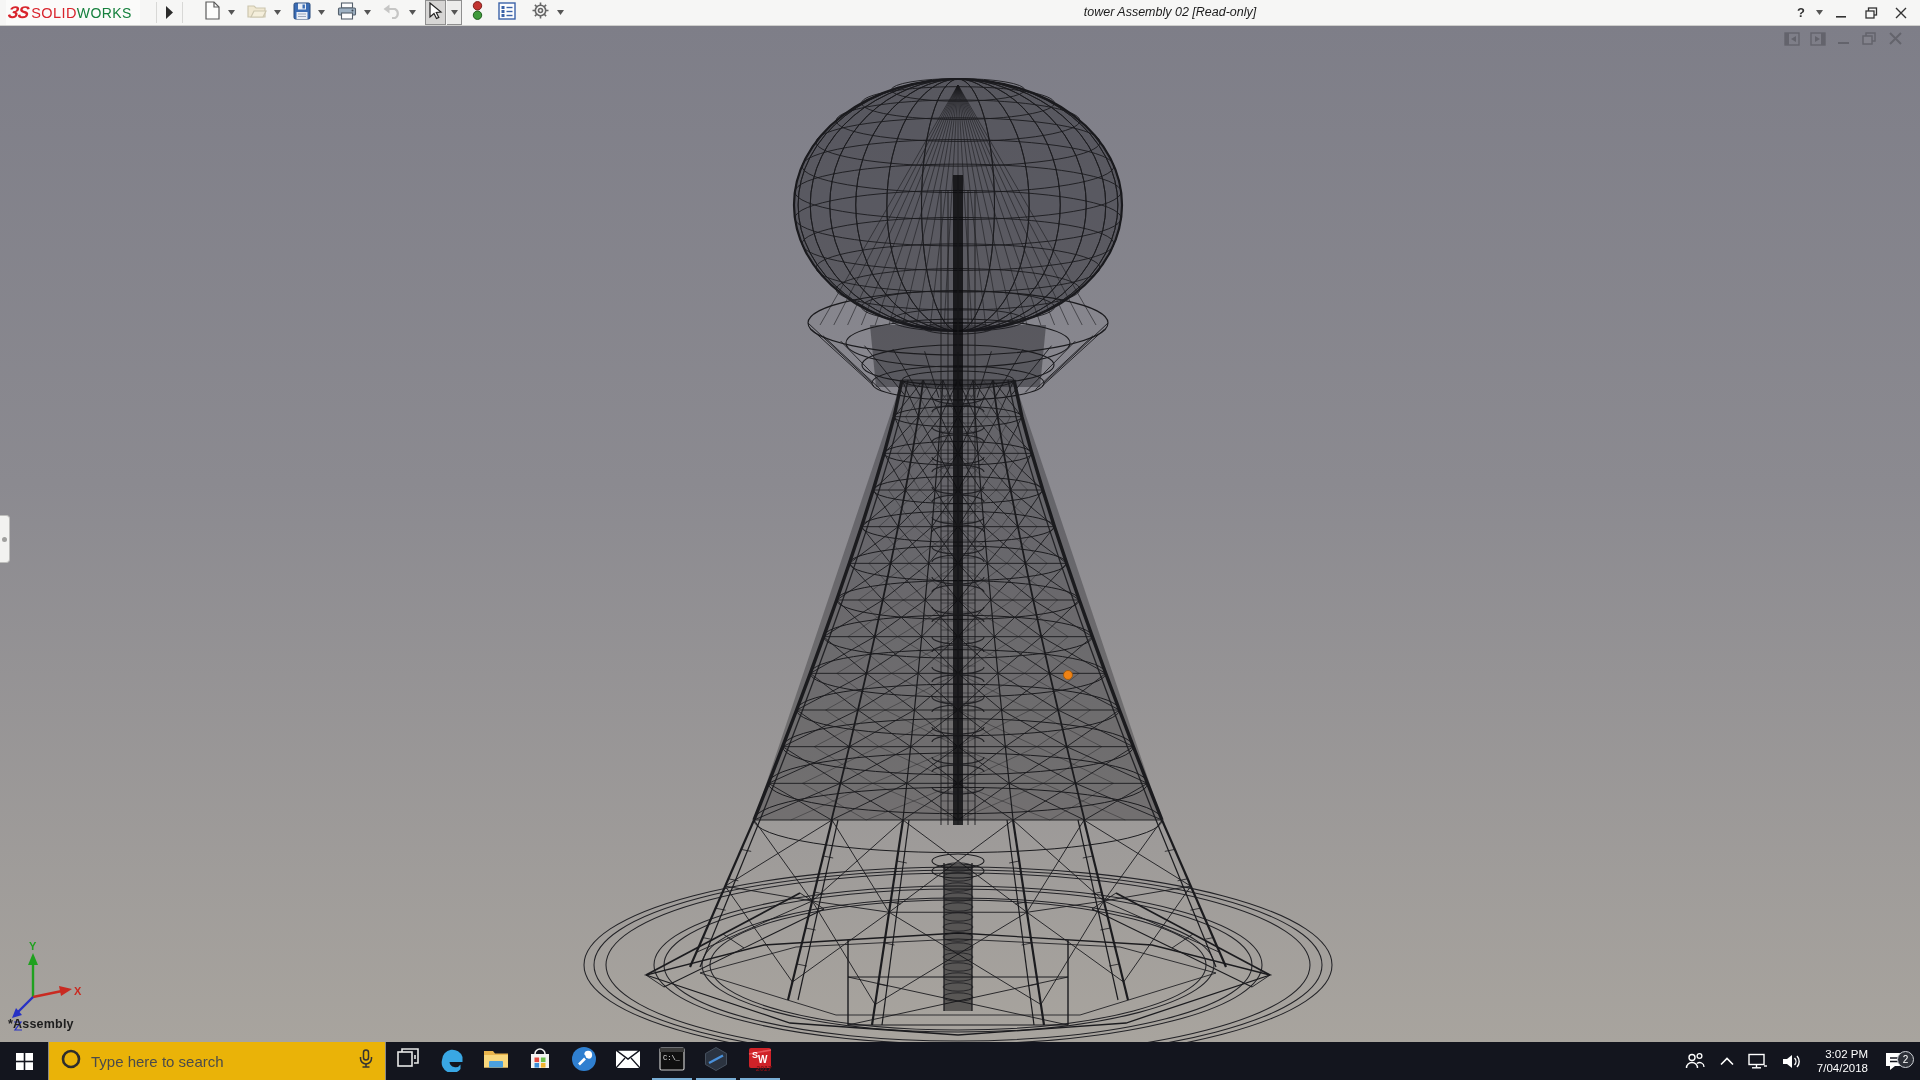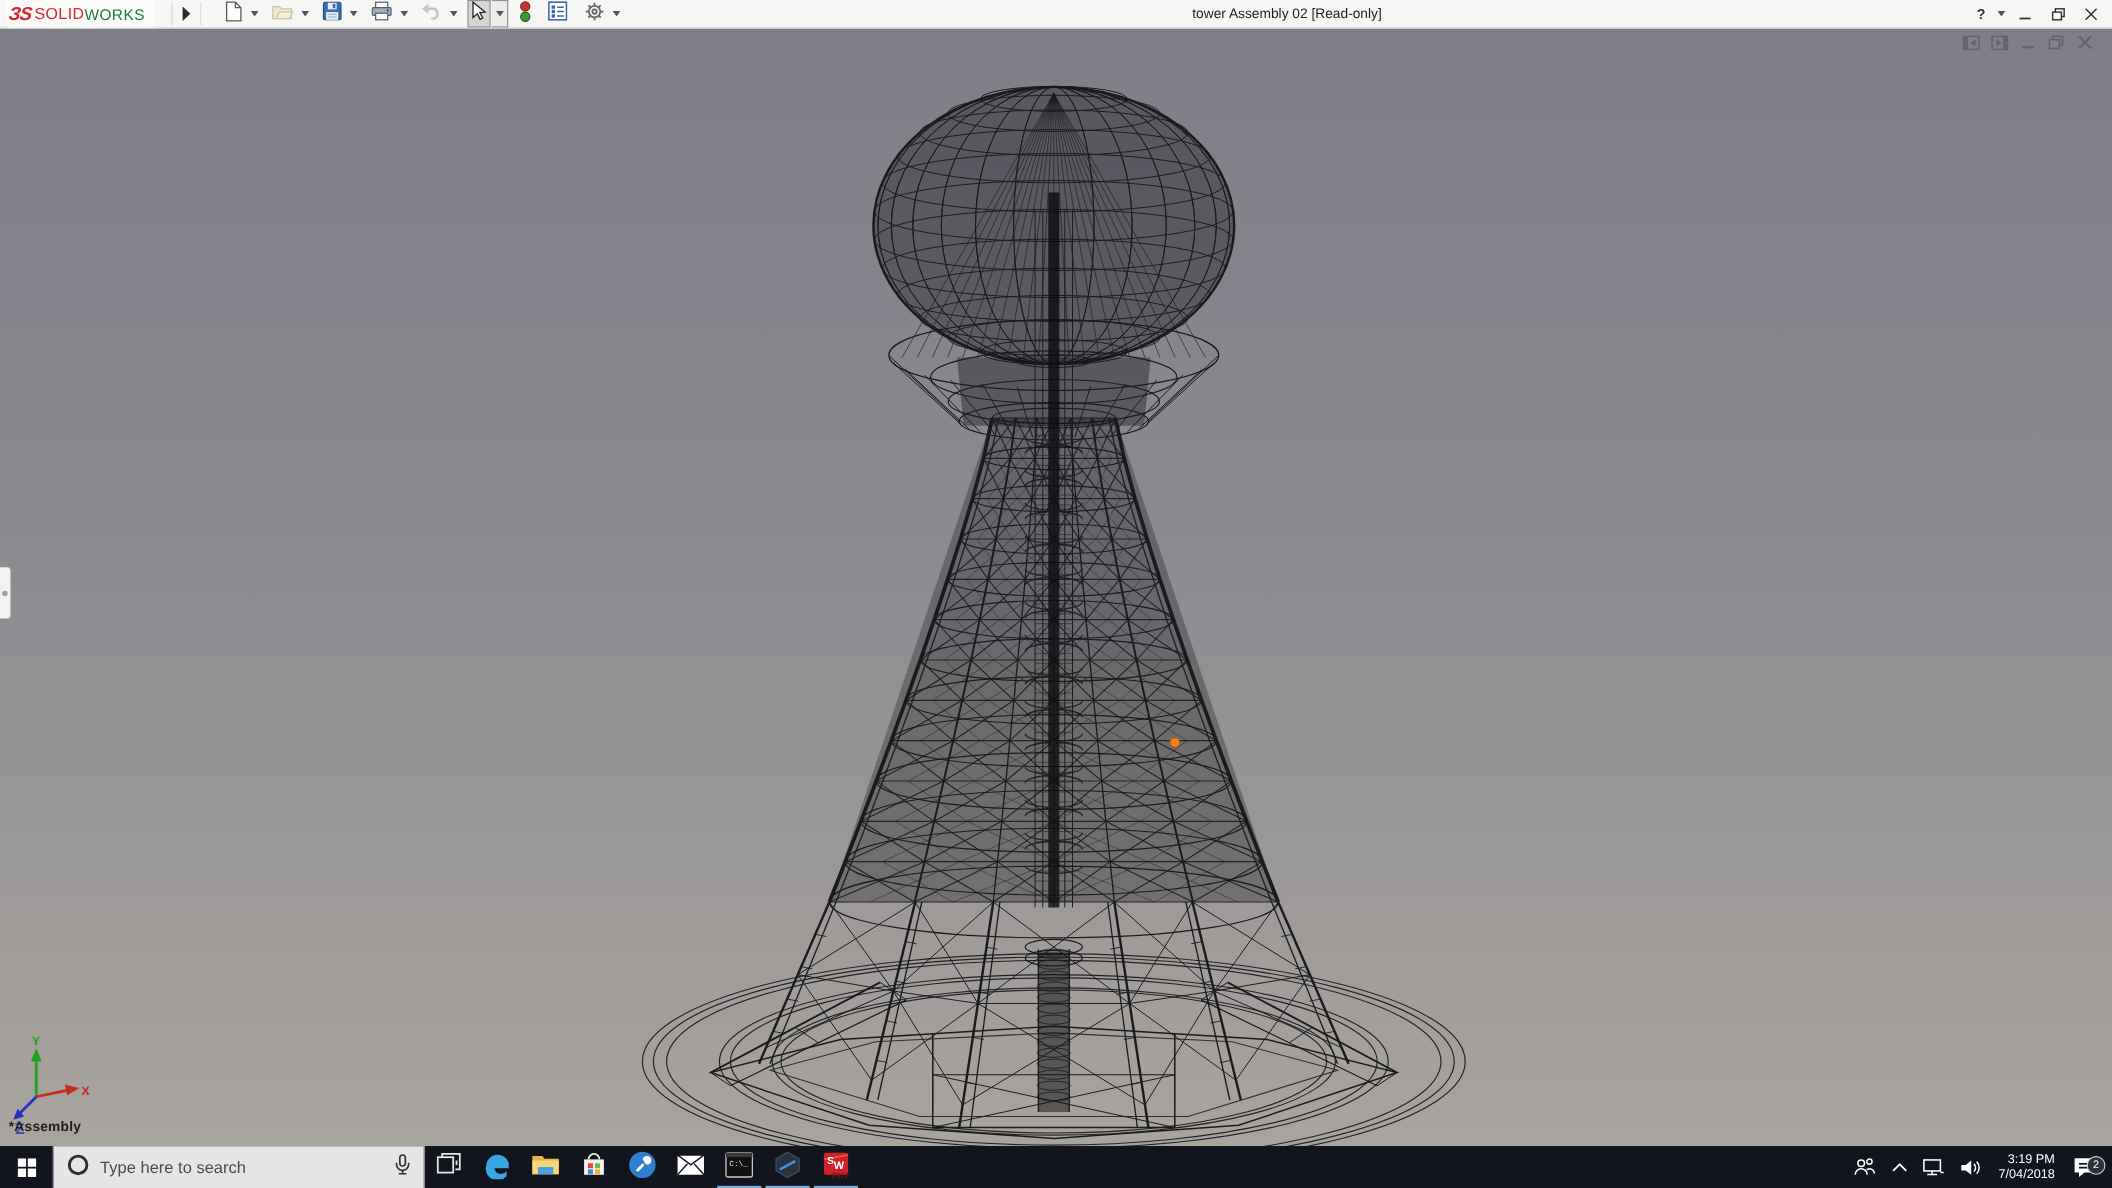--- a/index.html
+++ b/index.html
@@ -13,39 +13,39 @@
   #logo .works{color:#15803d;font-weight:normal;font-size:14px;letter-spacing:.4px;}
   .tb-sep{position:absolute;top:2px;height:21px;width:1px;background:#d8d8d6;}
   #flyout-arrow{position:absolute;left:160px;top:3px;width:18px;height:19px;display:flex;align-items:center;justify-content:center;cursor:default;}
   #flyout-arrow svg{display:block;}
   #main-toolbar{position:absolute;left:200px;top:0;height:25px;display:flex;align-items:center;}
   .tbtn{height:23px;display:flex;align-items:center;margin:0 1px;padding:0 2px;border:1px solid transparent;}
   .tbtn.grayed{opacity:.38;}
   .tbtn-caret{width:12px;height:23px;display:flex;align-items:center;justify-content:center;margin-right:6px;}
   .tbtn.active-box{background:#d6d5d4;border:1px solid #8f8f8f;}
   .caret-box{border:1px solid #8f8f8f;border-left:none;background:#ececeb;height:23px;width:14px;display:flex;align-items:center;justify-content:center;margin-right:6px;}
-  #window-title{position:absolute;left:1020px;top:0;width:300px;height:25px;line-height:25px;text-align:center;font-size:12.5px;color:#1c1c1c;}
+  #window-title{position:absolute;left:1020px;top:0;width:300px;height:25px;line-height:25px;text-align:center;font-size:12.5px;color:#1c1c1c;font-style:italic;}
   #win-controls{position:absolute;right:6px;top:0;height:25px;display:flex;align-items:center;gap:4px;}
   .wc{width:26px;height:22px;display:flex;align-items:center;justify-content:center;color:#333;font-size:13px;}
   .wc.help{font-weight:bold;width:18px;}
   .wc-caret{width:10px;display:flex;align-items:center;justify-content:center;}
 
   
   #viewport{position:absolute;left:0;top:25px;width:1920px;height:1017px;background:linear-gradient(#7e7e88,#8b8a90 45%,#a8a49e);}
   #tower-svg{position:absolute;left:0;top:0;}
   #ghost-controls{position:absolute;right:16px;top:6px;display:flex;gap:9px;opacity:.42;}
   .gc{width:17px;height:15px;display:flex;align-items:center;justify-content:center;}
   #left-tab{position:absolute;left:0;top:490px;width:9px;height:46px;background:#f2f2f0;border:1px solid #bdbdbb;border-left:none;border-radius:0 4px 4px 0;display:flex;align-items:center;justify-content:center;}
   #left-tab .dot{width:5px;height:5px;border-radius:50%;background:#a0a09e;}
   #orientation-label{position:absolute;left:8px;top:992px;font-size:12.5px;font-weight:bold;color:#1d1d1d;letter-spacing:.2px;}
 
   
   #taskbar{position:absolute;left:0;top:1042px;width:1920px;height:38px;background:#13151e;display:flex;align-items:stretch;z-index:40;}
   #start-button{width:48px;display:flex;align-items:center;justify-content:center;}
-  #search-box{width:336px;background:#e5e5e5;display:flex;align-items:center;border:1px solid #888;border-bottom:none;border-top:none;}
+  #search-box{width:336px;background:#eab308;display:flex;align-items:center;border:1px solid #888;border-bottom:none;border-top:none;}
   #search-box .cortana{margin:0 10px 0 12px;}
   #search-box .ph{font-size:15px;color:#4b4b4b;flex:1;}
   #search-box .mic{margin-right:10px;}
   .app-cell{width:44px;position:relative;display:flex;align-items:center;justify-content:center;text-align:right;}
   .app-cell .runbar{position:absolute;left:2px;right:2px;bottom:0;height:2.5px;background:#79aed6;}
   #tray{margin-left:auto;display:flex;align-items:center;}
   .tray-cell{display:flex;align-items:center;justify-content:center;padding:0 7px;height:100%;}
   #clock{display:flex;flex-direction:column;align-items:flex-end;justify-content:center;color:#fff;font-size:11.5px;line-height:14px;padding:0 8px;}
   #action-center{position:relative;padding:0 12px 0 8px;display:flex;align-items:center;}
   #ac-badge{position:absolute;right:6px;bottom:4px;width:15px;height:15px;border-radius:50%;background:#2d3038;border:1px solid #cfd2d8;color:#fff;font-size:10px;display:flex;align-items:center;justify-content:center;}
@@ -902,21 +902,21 @@
             <path d="M16,13 h3" stroke="#fff" stroke-width="1.4"></path>
           </svg>
         </div>
       <div class="tray-cell">
           <svg width="20" height="17">
             <polygon points="1,6 5,6 10,2 10,15 5,11 1,11" fill="#fff"></polygon>
             <path d="M12.5,5 a5,5 0 0 1 0,7 M15,3 a8,8 0 0 1 0,11" fill="none" stroke="#fff" stroke-width="1.4"></path>
           </svg>
         </div>
       <div id="clock">
-        <span>3:19 PM</span>
+        <span>3:02 PM</span>
         <span>7/04/2018</span>
       </div>
       <div id="action-center">
         <svg width="24" height="22">
             <path d="M2,3 h20 v13 h-11 l-5,4 v-4 h-4 z" fill="#fff"></path>
             <line x1="6" y1="8" x2="18" y2="8" stroke="#13151e" stroke-width="1.5"></line>
             <line x1="6" y1="11.5" x2="18" y2="11.5" stroke="#13151e" stroke-width="1.5"></line>
           </svg>
         <div id="ac-badge">2</div>
       </div>

